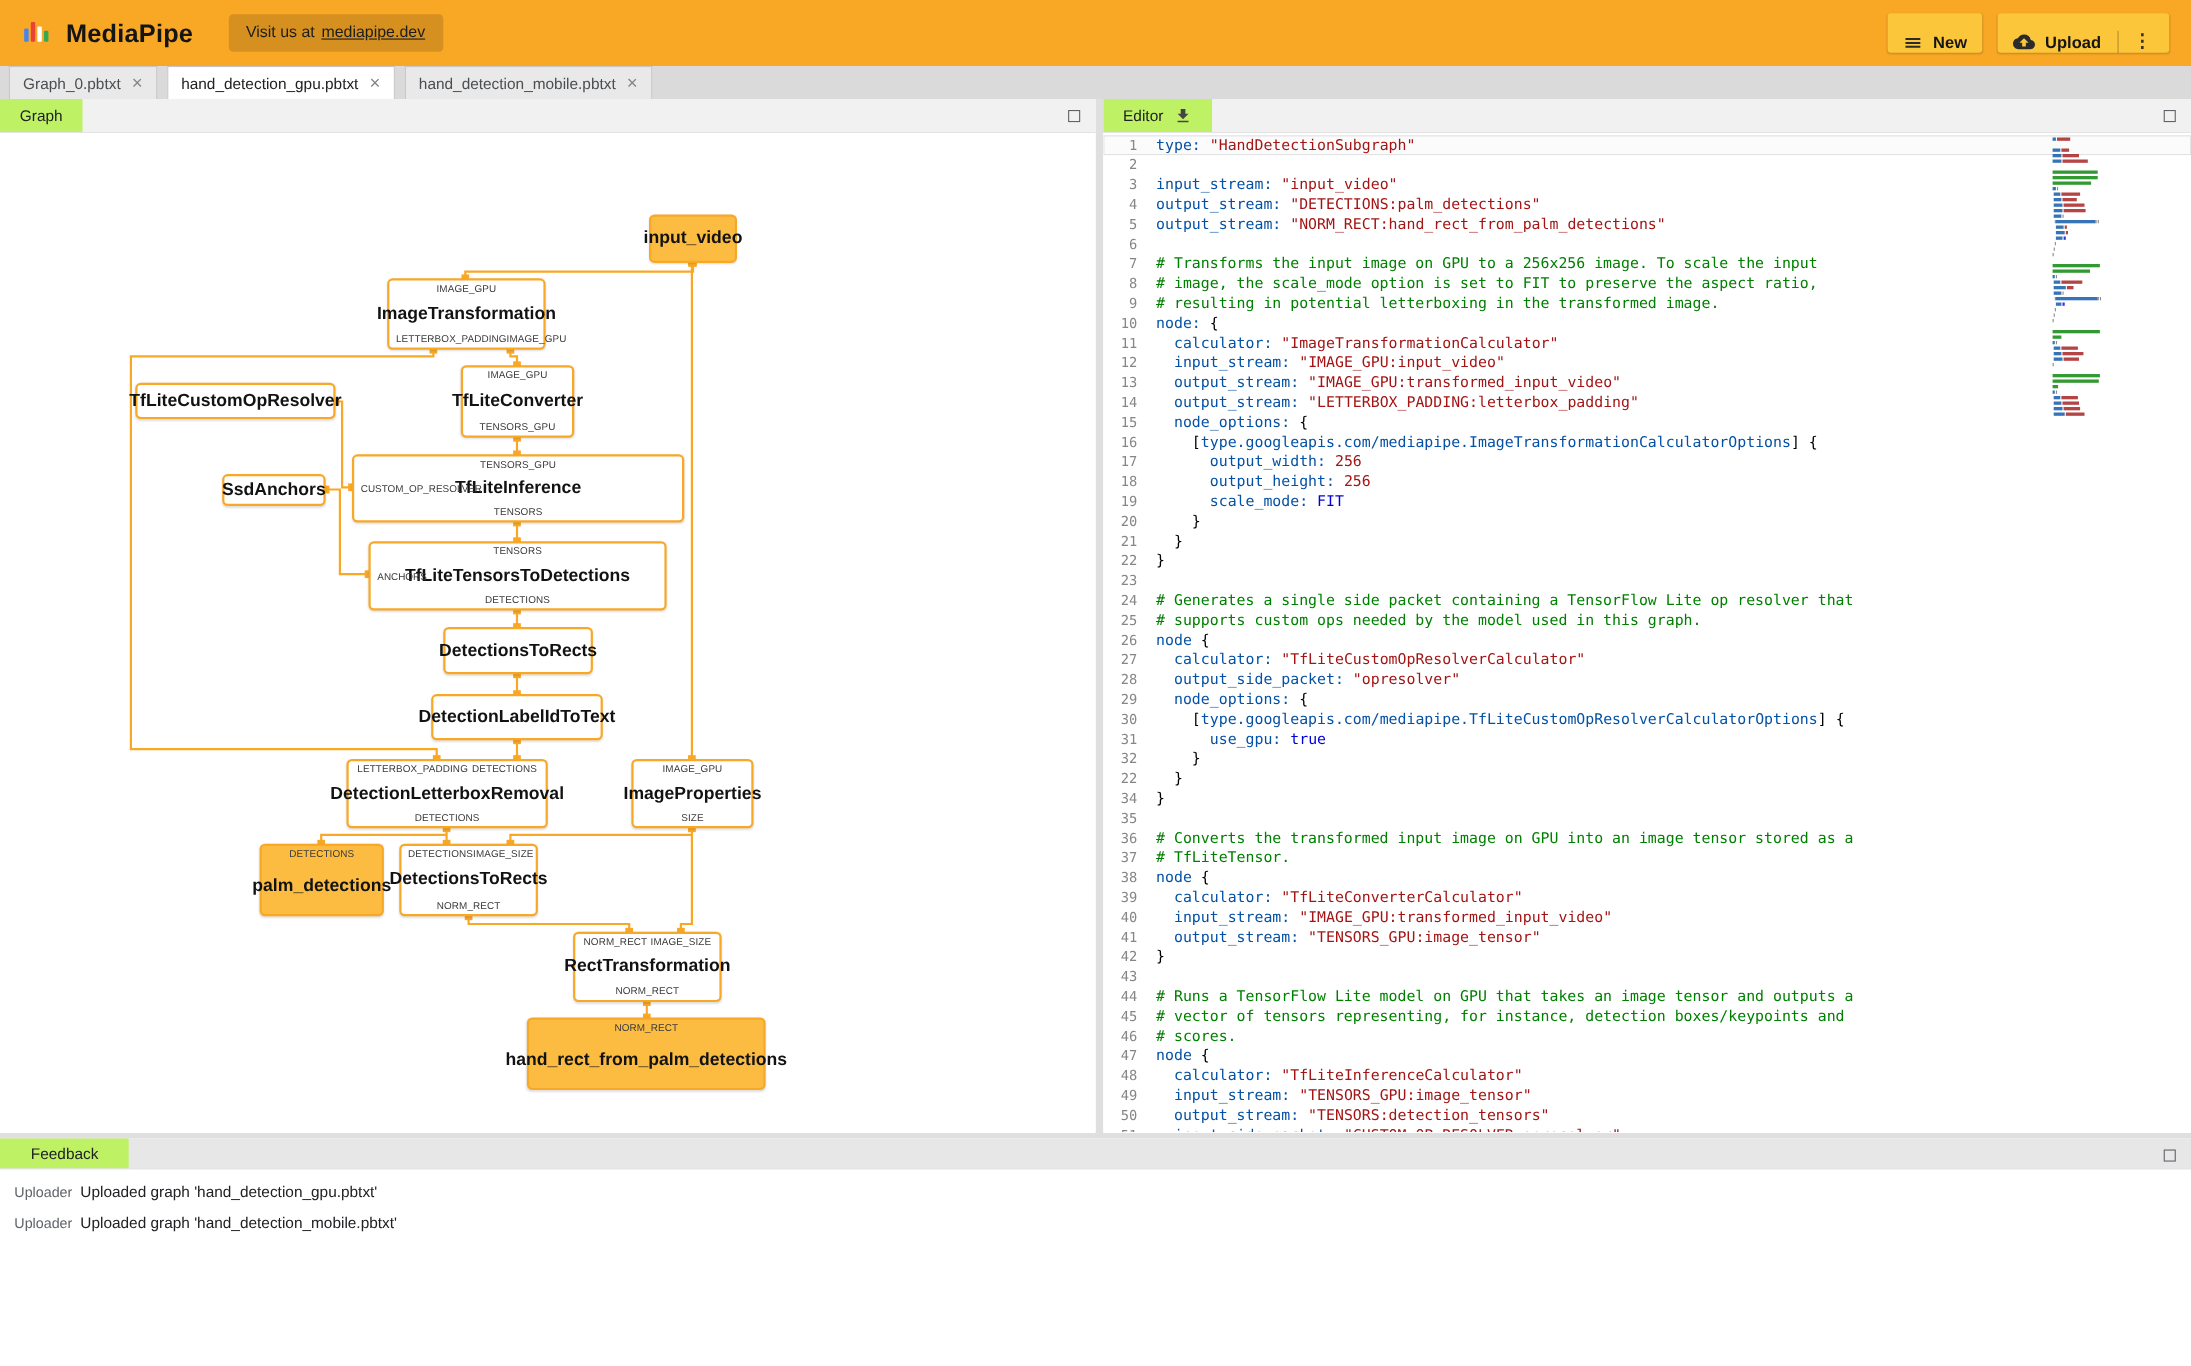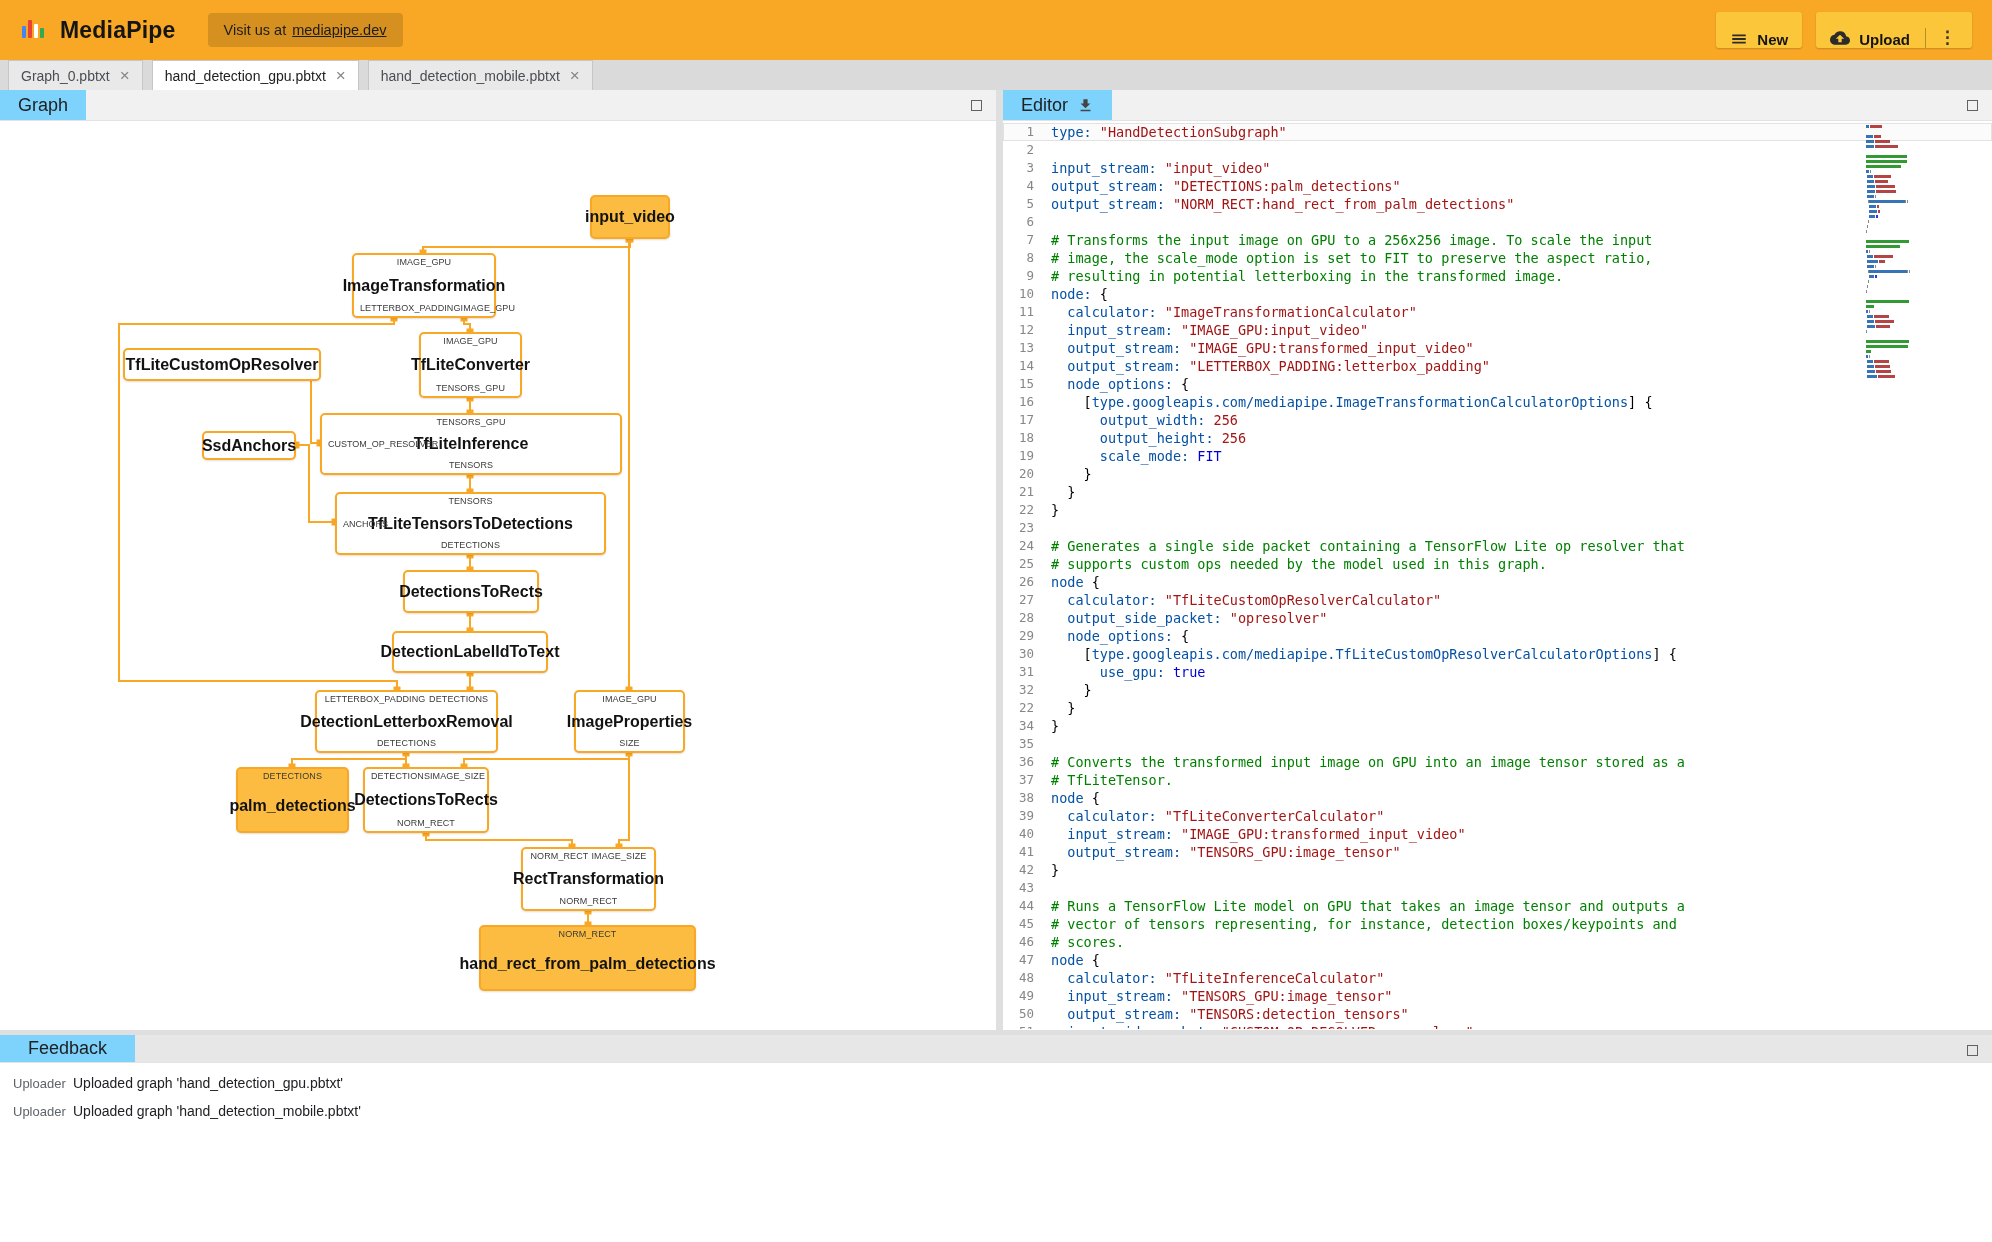--- a/index.html
+++ b/index.html
@@ -30,21 +30,21 @@
     display:flex; align-items:stretch; padding-left:8px; }
   .tab { display:flex; align-items:center; gap:10px; padding:0 12px; margin-right:9px;
     background:#e9e9e9; border:1px solid #c6c6c6; border-bottom:none; font-size:14px; color:#4a4d51; cursor:pointer; }
   .tab.active { background:#ffffff; color:#202124; }
   .tab-close { color:#82878c; font-size:17px; line-height:1; cursor:pointer; }
 
   
   .left-panel  { position:absolute; left:0;     top:90px; width:996px; height:940px; background:#ffffff; }
   .right-panel { position:absolute; left:1003px; top:90px; width:989px; height:940px; background:#ffffff; }
   .panel-strip { height:31px; background:#f1f1f1; border-bottom:1px solid #e3e3e3; display:flex; align-items:stretch; position:relative; }
-  .panel-tab { background:#7dd3fc; display:flex; align-items:center; gap:9px; padding:0 18px; font-size:18px; color:#202124; }
+  .panel-tab { background:#bef264; display:flex; align-items:center; gap:9px; padding:0 18px; font-size:14px; color:#202124; }
   .expand-box { position:absolute; right:14px; top:10px; width:11px; height:11px; border:1.5px solid #5f6368; cursor:pointer; background:transparent; }
 
   
   .graph-area { position:relative; width:996px; height:908px; overflow:hidden; background:#fff; }
   .edges { position:absolute; left:0; top:0; pointer-events:none; }
   .edges polyline { fill:none; stroke:var(--accent,#F9A826); stroke-width:2; }
   .edges rect { fill:var(--accent,#F9A826); }
   .gnode { position:absolute; background:#fff; border:2px solid var(--accent,#F9A826); border-radius:5px;
     display:flex; flex-direction:column; padding:2px 6px; box-shadow:0 1px 2px rgba(0,0,0,.13); cursor:pointer; }
   .gnode.stream { background:var(--stream-fill,#FBBC41); }
@@ -212,21 +212,21 @@
         </div>
         <div class="gnode" style="left: 419px; top: 211px; width: 103px; height: 66px;">
           <div class="ports top">
             <span class="port">IMAGE_GPU</span>
           </div>
           <div class="gtitle">TfLiteConverter</div>
           <div class="ports bottom">
             <span class="port">TENSORS_GPU</span>
           </div>
         </div>
-        <div class="gnode" style="left: 123px; top: 227px; width: 198px; height: 33px;">
+        <div class="gnode" style="left: 123px; top: 227px; width: 182px; height: 33px;">
           <div class="ports top"></div>
           <div class="gtitle">TfLiteCustomOpResolver</div>
           <div class="ports bottom"></div>
         </div>
         <div class="gnode" style="left: 202px; top: 310px; width: 94px; height: 29px;">
           <div class="ports top"></div>
           <div class="gtitle">SsdAnchors</div>
           <div class="ports bottom"></div>
         </div>
         <div class="gnode" style="left: 320px; top: 292px; width: 302px; height: 62px;">

